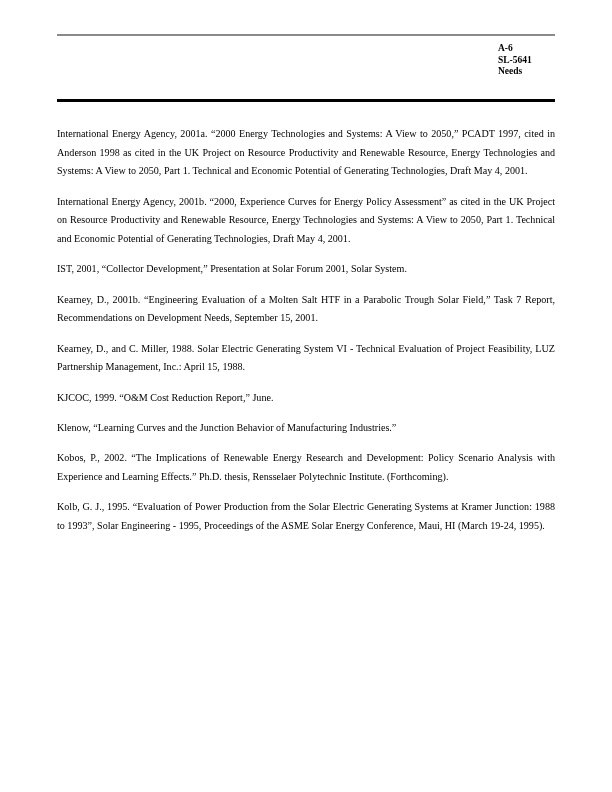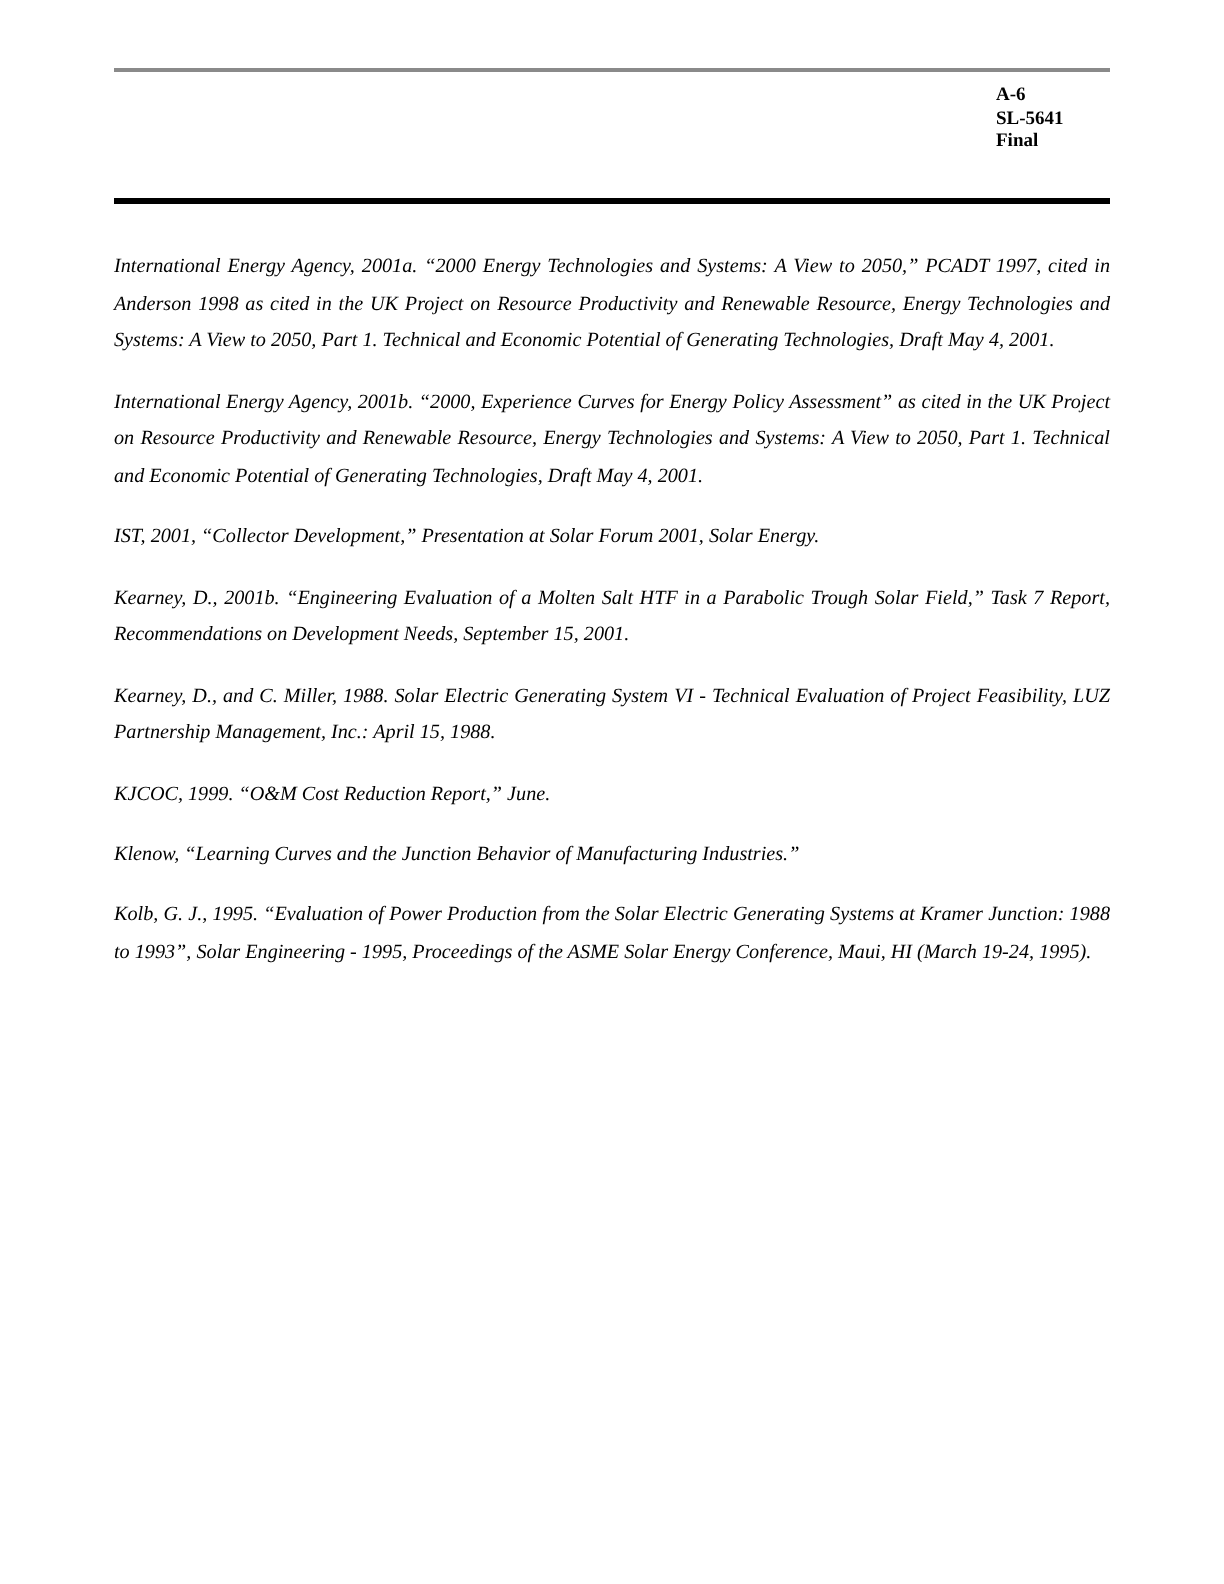--- a/index.html
+++ b/index.html
@@ -44,41 +44,41 @@
       background: #000000;
     }
     .refs {
       position: absolute;
       left: 57px;
       top: 125px;
       width: 498px;
       font-size: 10.1px;
       line-height: 18.6px;
       text-align: justify;
-      font-style: italic;
     }
     .ref {
       margin: 0 0 11.8px 0;
     }
   </style>
 </head>
 <body>
 
 <div class="rule-top"></div>
 
 <div class="header-block">
   <div>A-6</div>
   <div>SL-5641</div>
-  <div>Final</div>
+  <div>Needs</div>
 </div>
 
 <div class="rule-bottom"></div>
 
 <div class="refs">
   <p class="ref">International Energy Agency, 2001a. “2000 Energy Technologies and Systems: A View to 2050,” PCADT 1997, cited in Anderson 1998 as cited in the UK Project on Resource Productivity and Renewable Resource, Energy Technologies and Systems: A View to 2050, Part 1. Technical and Economic Potential of Generating Technologies, Draft May 4, 2001.</p>
   <p class="ref">International Energy Agency, 2001b. “2000, Experience Curves for Energy Policy Assessment” as cited in the UK Project on Resource Productivity and Renewable Resource, Energy Technologies and Systems: A View to 2050, Part 1. Technical and Economic Potential of Generating Technologies, Draft May 4, 2001.</p>
-  <p class="ref">IST, 2001, “Collector Development,” Presentation at Solar Forum 2001, Solar Energy.</p>
+  <p class="ref">IST, 2001, “Collector Development,” Presentation at Solar Forum 2001, Solar System.</p>
   <p class="ref">Kearney, D., 2001b. “Engineering Evaluation of a Molten Salt HTF in a Parabolic Trough Solar Field,” Task 7 Report, Recommendations on Development Needs, September 15, 2001.</p>
   <p class="ref">Kearney, D., and C. Miller, 1988. Solar Electric Generating System VI - Technical Evaluation of Project Feasibility, LUZ Partnership Management, Inc.: April 15, 1988.</p>
   <p class="ref">KJCOC, 1999. “O&amp;M Cost Reduction Report,” June.</p>
   <p class="ref">Klenow, “Learning Curves and the Junction Behavior of Manufacturing Industries.”</p>
+  <p class="ref">Kobos, P., 2002. “The Implications of Renewable Energy Research and Development: Policy Scenario Analysis with Experience and Learning Effects.” Ph.D. thesis, Rensselaer Polytechnic Institute. (Forthcoming).</p>
   <p class="ref">Kolb, G. J., 1995. “Evaluation of Power Production from the Solar Electric Generating Systems at Kramer Junction: 1988 to 1993”, Solar Engineering - 1995, Proceedings of the ASME Solar Energy Conference, Maui, HI (March 19-24, 1995).</p>
 </div>
 
 </body></html>

